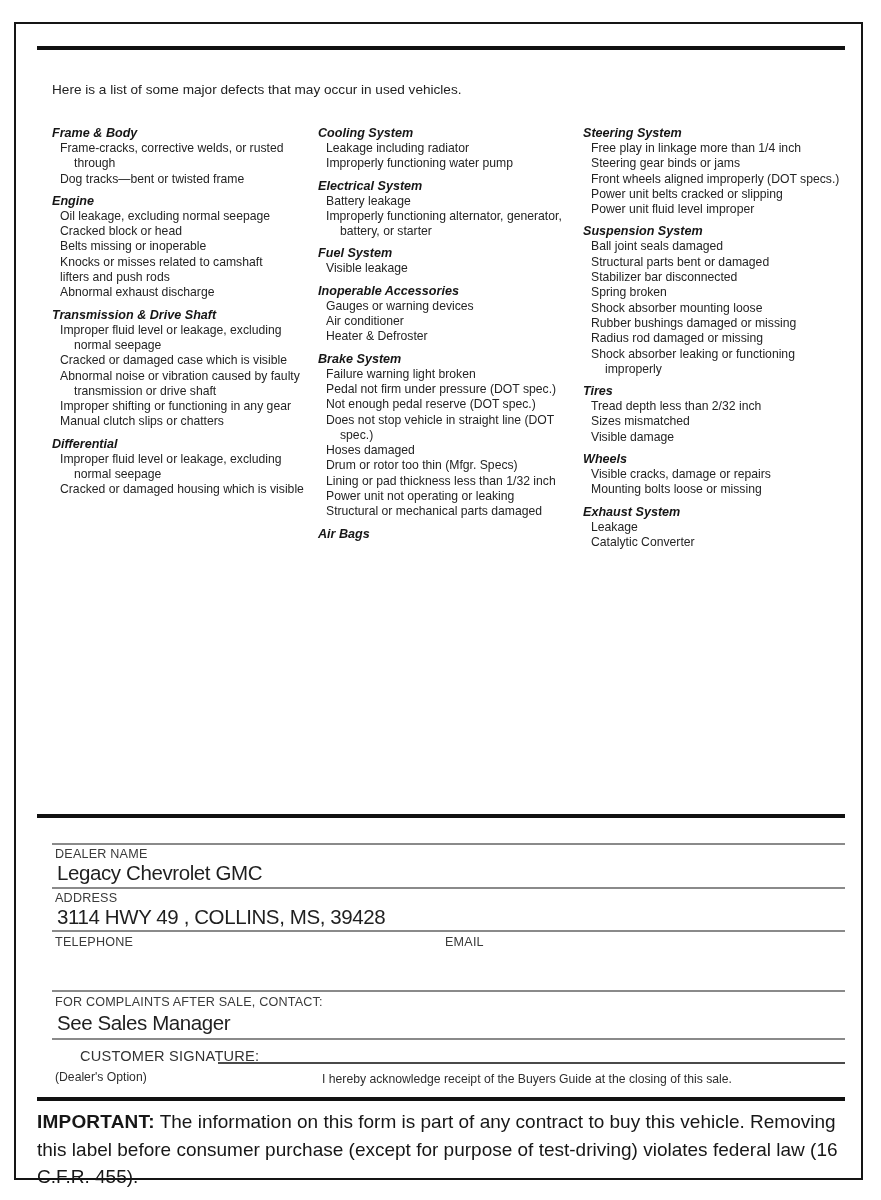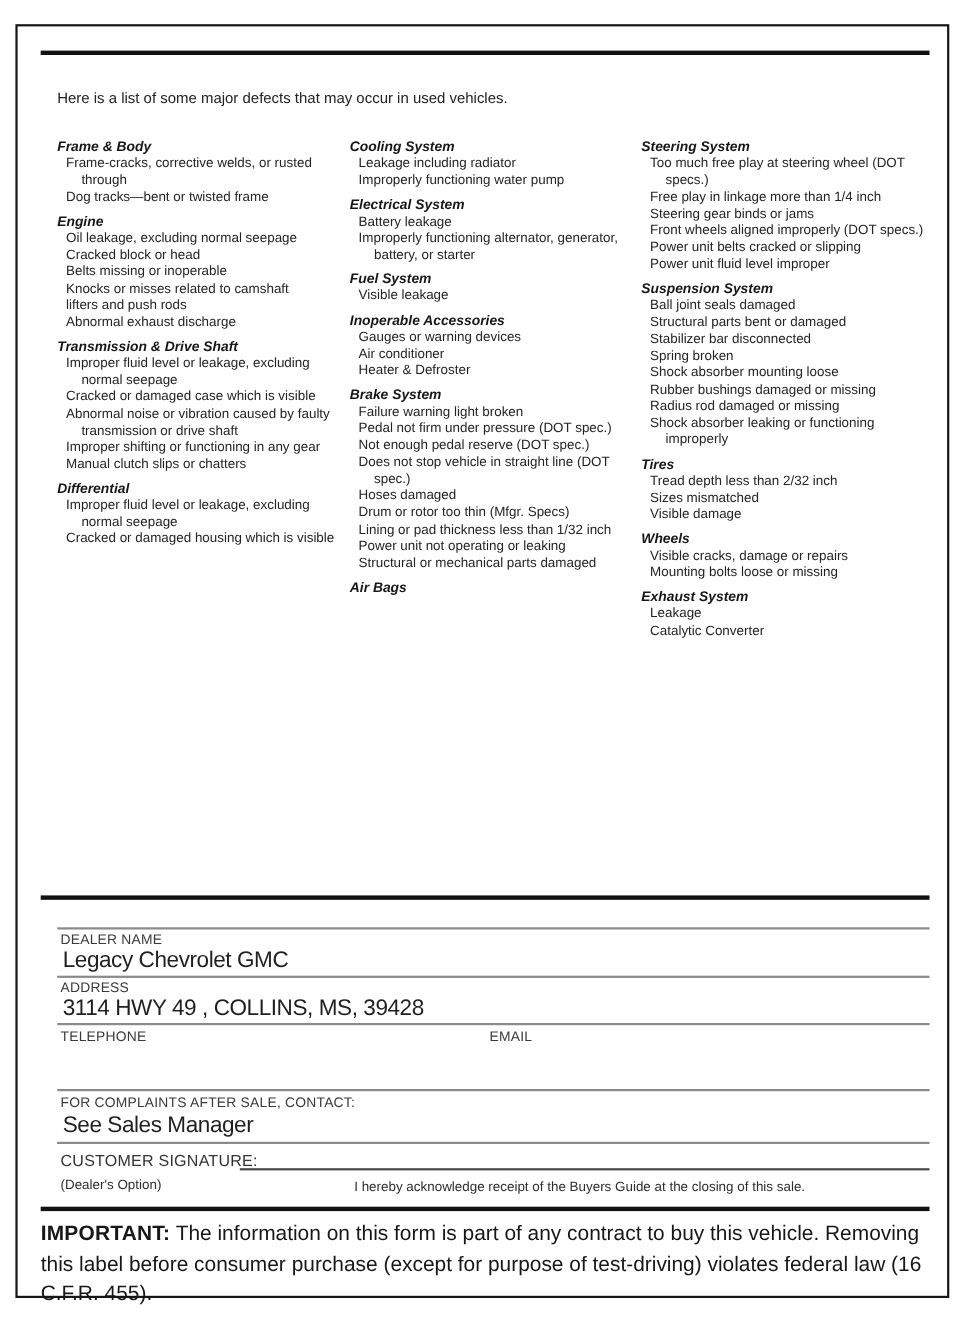--- a/index.html
+++ b/index.html
@@ -67,20 +67,21 @@
     position: absolute;
     font-size: 20.5px;
     letter-spacing: -0.4px;
     color: #1f1f1f;
   }
   .sig-label {
     position: absolute;
     font-size: 14.6px;
     letter-spacing: 0.2px;
     color: #333;
+    margin-left: 25px;
   }
   .sig-line {
     position: absolute;
     left: 218px; top: 1062px;
     width: 627px; height: 0;
     border-bottom: 2px solid #4a4a4a;
   }
   .small-note {
     position: absolute;
     font-size: 12.2px;
@@ -146,21 +147,20 @@
     <div class="item">Does not stop vehicle in straight line (DOT spec.)</div>
     <div class="item">Hoses damaged</div>
     <div class="item">Drum or rotor too thin (Mfgr. Specs)</div>
     <div class="item">Lining or pad thickness less than 1/32 inch</div>
     <div class="item">Power unit not operating or leaking</div>
     <div class="item">Structural or mechanical parts damaged</div>
     <div class="sec-title">Air Bags</div>
   </div>
 <div class="col col-2">
     <div class="sec-title">Steering System</div>
-    <div class="item">Too much free play at steering wheel (DOT specs.)</div>
     <div class="item">Free play in linkage more than 1/4 inch</div>
     <div class="item">Steering gear binds or jams</div>
     <div class="item">Front wheels aligned improperly (DOT specs.)</div>
     <div class="item">Power unit belts cracked or slipping</div>
     <div class="item">Power unit fluid level improper</div>
     <div class="sec-title">Suspension System</div>
     <div class="item">Ball joint seals damaged</div>
     <div class="item">Structural parts bent or damaged</div>
     <div class="item">Stabilizer bar disconnected</div>
     <div class="item">Spring broken</div>

